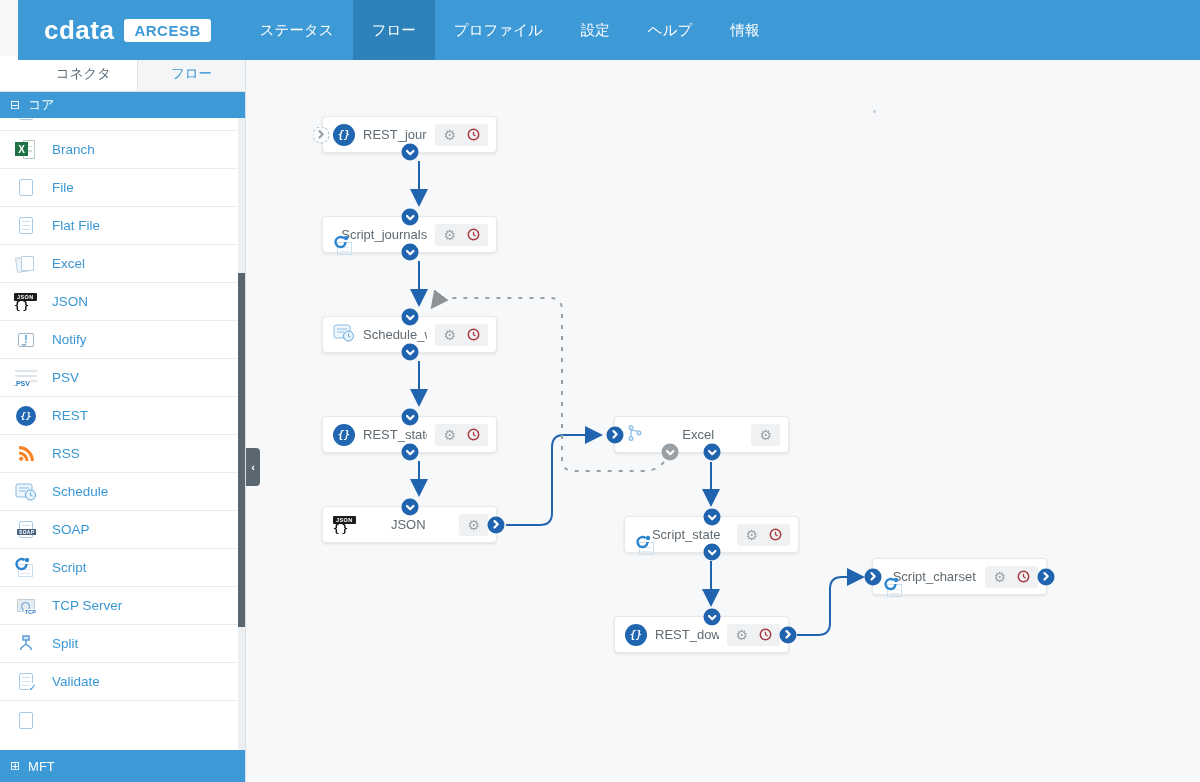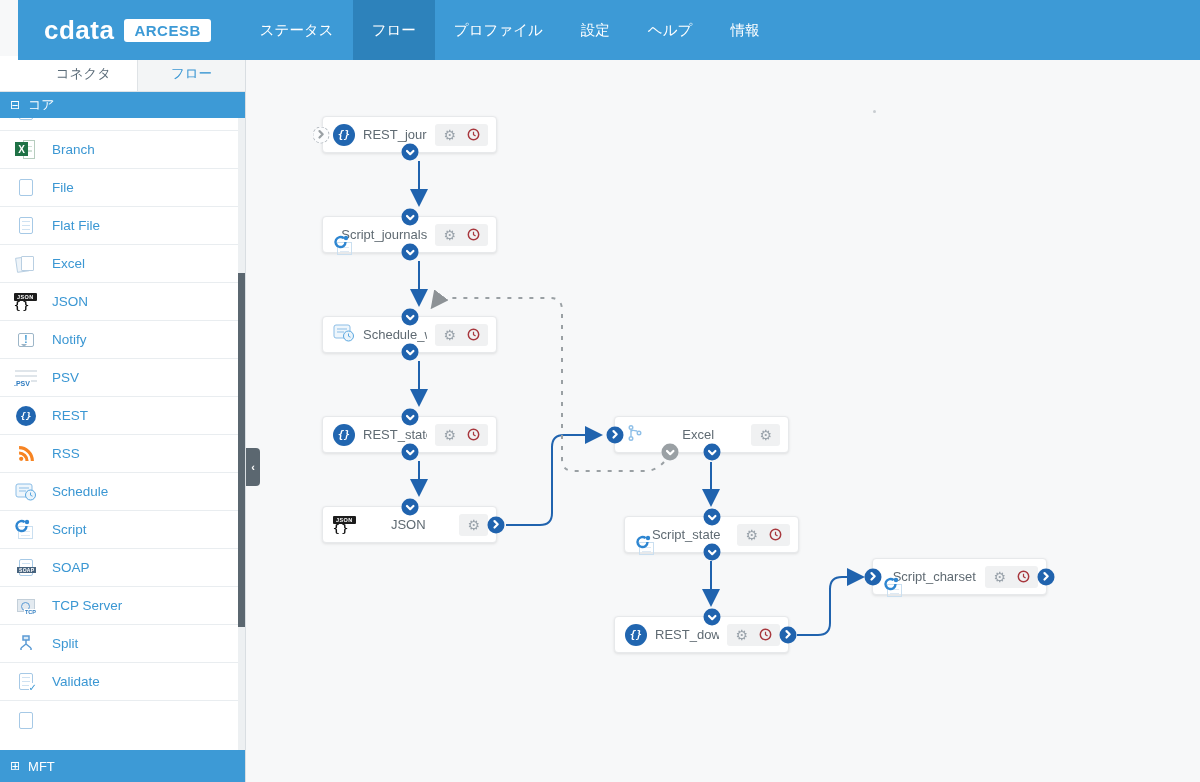--- a/index.html
+++ b/index.html
@@ -248,37 +248,37 @@
               <rect x="1" y="2" width="16" height="13" rx="2" fill="#eef6fc" stroke="#8bbde6"></rect>
               <path d="M4 6h10M4 9h7" stroke="#8bbde6" fill="none"></path>
               <circle cx="15.5" cy="13" r="5" fill="#eaf4fb" stroke="#5aa7e0"></circle>
               <path d="M15.5 10.5v2.7l2 1" stroke="#5aa7e0" fill="none"></path>
             </svg>
         </span>
         <span class="lbl">Schedule</span>
       </div>
       <div class="row">
         <span class="ico">
+            <span class="ic-doc lines">
+              <span class="band">SOAP</span>
+            </span>
+          </span>
+        <span class="lbl">SOAP</span>
+      </div>
+      <div class="row">
+        <span class="ico">
           <span class="ic-script">
               <span class="sdoc"></span>
               <span class="swirl"><svg width="16" height="14" viewBox="0 0 16 14">
                   <path d="M12.5 7a5 5 0 1 1-1.8-3.8" fill="none" stroke="#2e86d1" stroke-width="2.4"></path>
                   <circle cx="13" cy="3" r="2.2" fill="#2e86d1"></circle>
                 </svg></span>
             </span>
         </span>
         <span class="lbl">Script</span>
-      </div>
-      <div class="row">
-        <span class="ico">
-            <span class="ic-doc lines">
-              <span class="band">SOAP</span>
-            </span>
-          </span>
-        <span class="lbl">SOAP</span>
       </div>
       <div class="row">
         <span class="ico">
             <span class="ic-tcp">
               <span class="tcplbl">TCP</span>
             </span>
           </span>
         <span class="lbl">TCP Server</span>
       </div>
       <div class="row">

